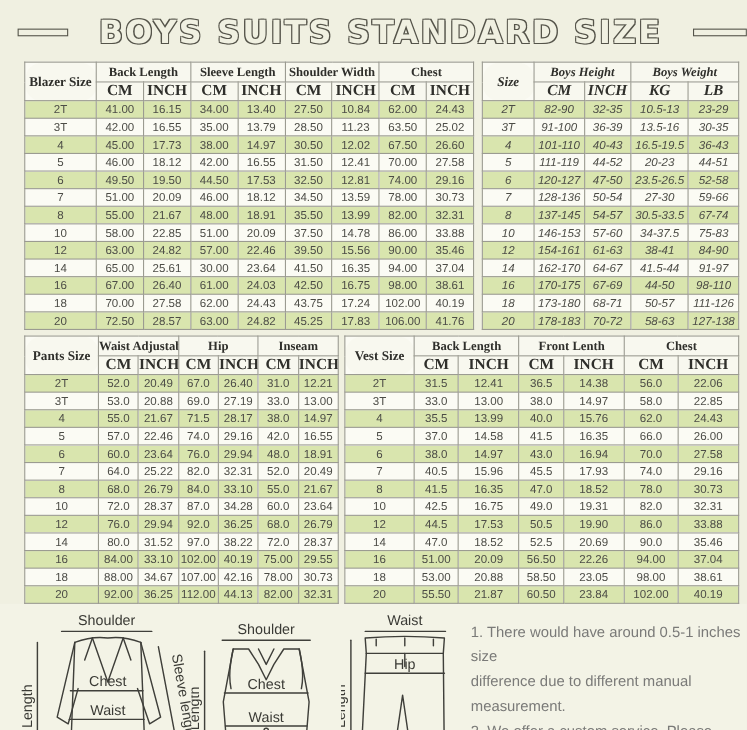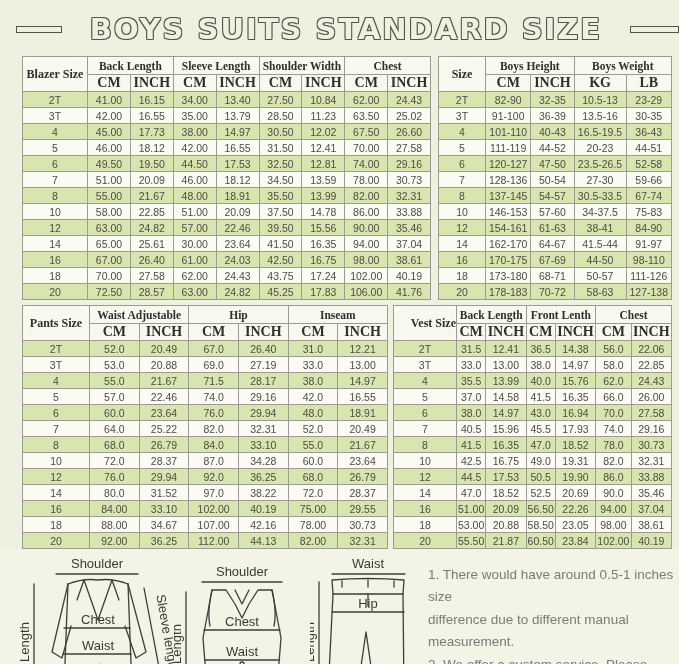--- a/index.html
+++ b/index.html
@@ -25,42 +25,42 @@
   }
   
   .top-tables{display:flex;gap:7px;margin:2px 7px 5px 22px;}
   .mid-tables{display:flex;gap:5px;margin:0 7px 0 22px;}
   .tbl{
     border-collapse:collapse;table-layout:fixed;
     border:1px solid #6d6d63;
     background:#fbfbf4;
   }
   .t-blazer{width:409px;}
-  .t-hw{flex:1;}
-  .t-pants{width:366px;padding-left:15px;}
+  .t-hw{flex:1;font-style:italic;}
+  .t-pants{width:286px;padding-left:15px;}
   .t-vest{flex:1;}
   .tbl th,.tbl td{
     border:1px solid #9b9b91;
     text-align:center;vertical-align:middle;
     padding:0;overflow:hidden;white-space:nowrap;
   }
   .tbl th{
     font-family:"Liberation Serif", serif;
     color:#2f2f2b;background:#f8f8ef;
   }
   .tbl th.group{height:17px;font-size:11.5px;}
   .tbl th.unit{height:13px;font-size:14px;}
   .tbl th.corner{font-size:12px;border-radius:15px;}
   .tbl td{height:15px;font-size:10.5px;color:#4c4c46;background:#fbfbf4;}
   .tbl tr.striped td{background:#d9e5ae;}
   .tbl td.size-col{background:#fbfbf4;text-align:center;}
   .t-blazer th.corner{width:64px;}
   .t-hw th.corner{width:46px;}
   .t-pants th.corner{width:66px;}
-  .t-vest th.corner{width:62px;text-align:right;}
+  .t-vest th.corner{width:62px;}
   
   .bottom{
     display:flex;align-items:flex-start;
     padding:5px 0 0 16px;background:#f3f3e6;
   }
   .diagram{flex:none;}
   .diagram svg text{
     font-family:"Liberation Sans", sans-serif;
     font-size:13px;fill:#3a3a35;
   }

